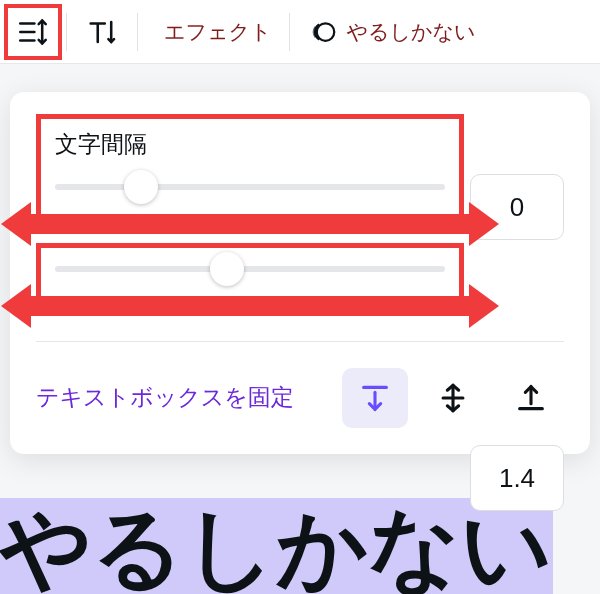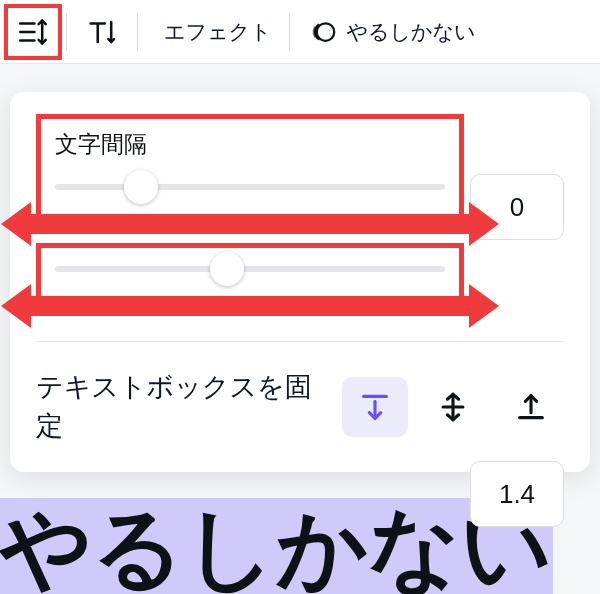--- a/index.html
+++ b/index.html
@@ -19,21 +19,21 @@
     padding: 0 4px;
     border-bottom: 1px solid #e7e8ea;
   }
   .tb-btn {
     height: 56px;
     display: flex;
     align-items: center;
     justify-content: center;
     padding: 0 14px;
     font-size: 21px;
-    color: #0f172a;
+    color: #7f1d1d;
     cursor: pointer;
   }
   .tb-btn .lbl { margin-left: 8px; font-weight: 500; }
   .sep {
     width: 1px;
     height: 38px;
     background: #e1e2e5;
     margin: 0 4px;
   }
   .hilite {
@@ -105,36 +105,36 @@
     border: 1px solid #dcdee2;
     border-radius: 10px;
     display: flex;
     align-items: center;
     justify-content: center;
     font-size: 26px;
     color: #0d1216;
     background: #fff;
   }
   .vb1 { top: 60px; }
-  .vb2 { top: 202px; margin-top: 16px; }
+  .vb2 { top: 202px; }
   .row { position: relative; }
   .divider {
     height: 1px;
     background: #e4e6ea;
     margin: 34px 0 26px 0;
   }
   .anchor-row {
     display: flex;
     align-items: center;
     gap: 12px;
   }
   .anchor-label {
     flex: 1;
-    font-size: 27px;
-    color: #0f172a;
+    font-size: 23px;
+    color: #6d28d9;
     line-height: 1.45;
   }
   .anchor-btn {
     width: 66px;
     height: 60px;
     border-radius: 10px;
     display: flex;
     align-items: center;
     justify-content: center;
     cursor: pointer;

